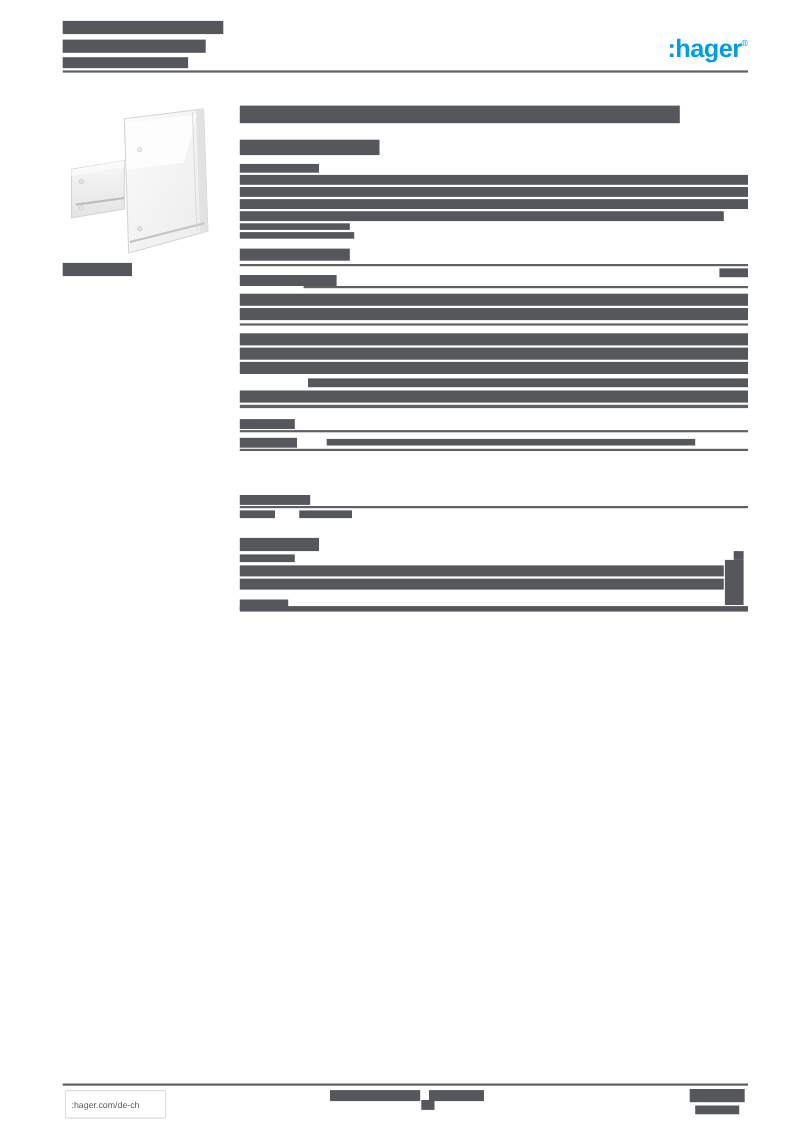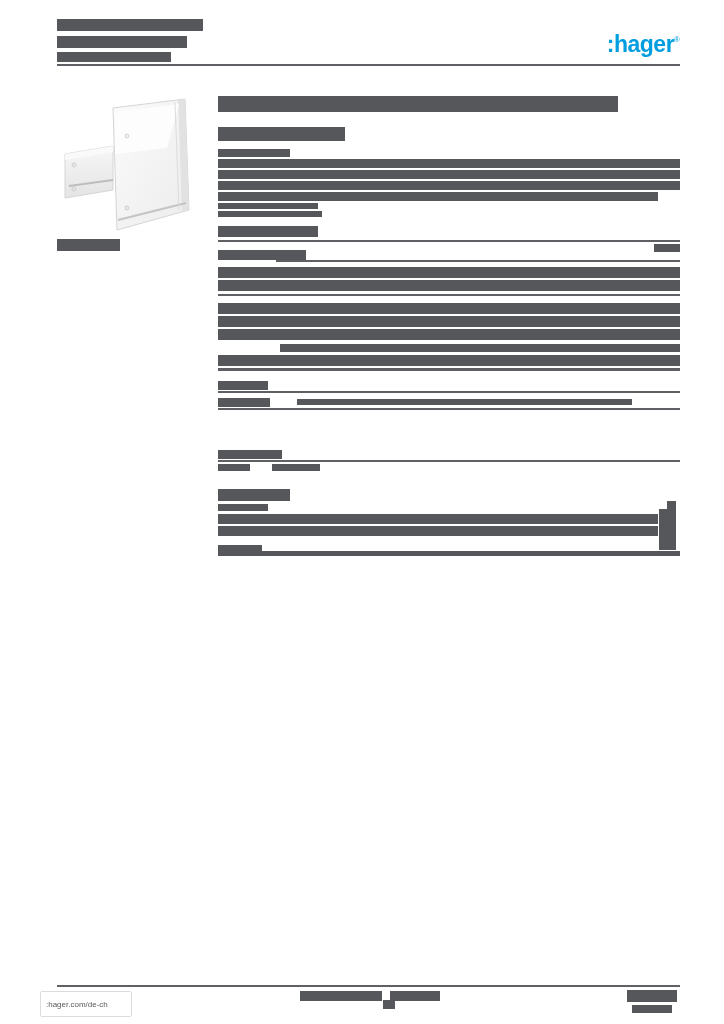--- a/index.html
+++ b/index.html
@@ -44,21 +44,21 @@
     position: absolute;
     top: 90px;
     left: 57px;
     width: 148px;
     height: 150px;
   }
 
   
   .site-box {
     position: absolute;
-    left: 40px;
+    left: 59px;
     top: 991px;
     width: 92px;
     height: 26px;
     background: #ffffff;
     border: 1px solid var(--box-border, #dcdcdc);
     border-radius: 2px;
     display: flex;
     align-items: center;
     padding-left: 5px;
     font-size: 8px;

